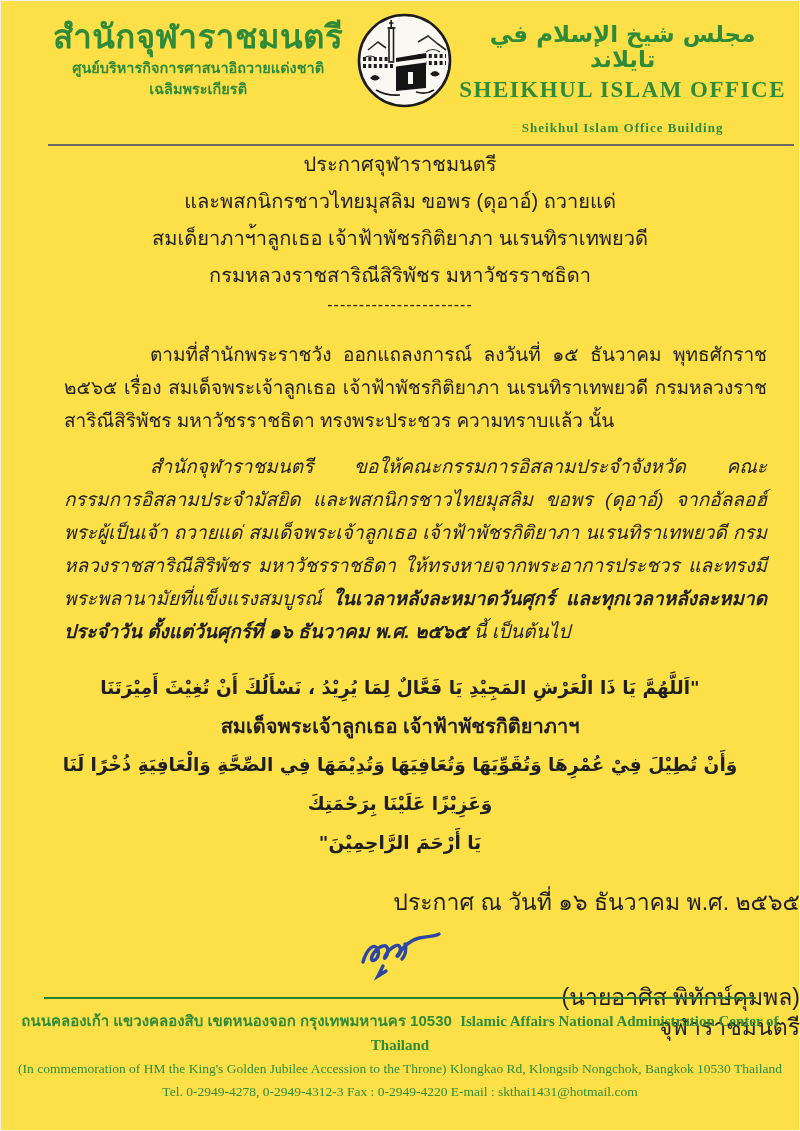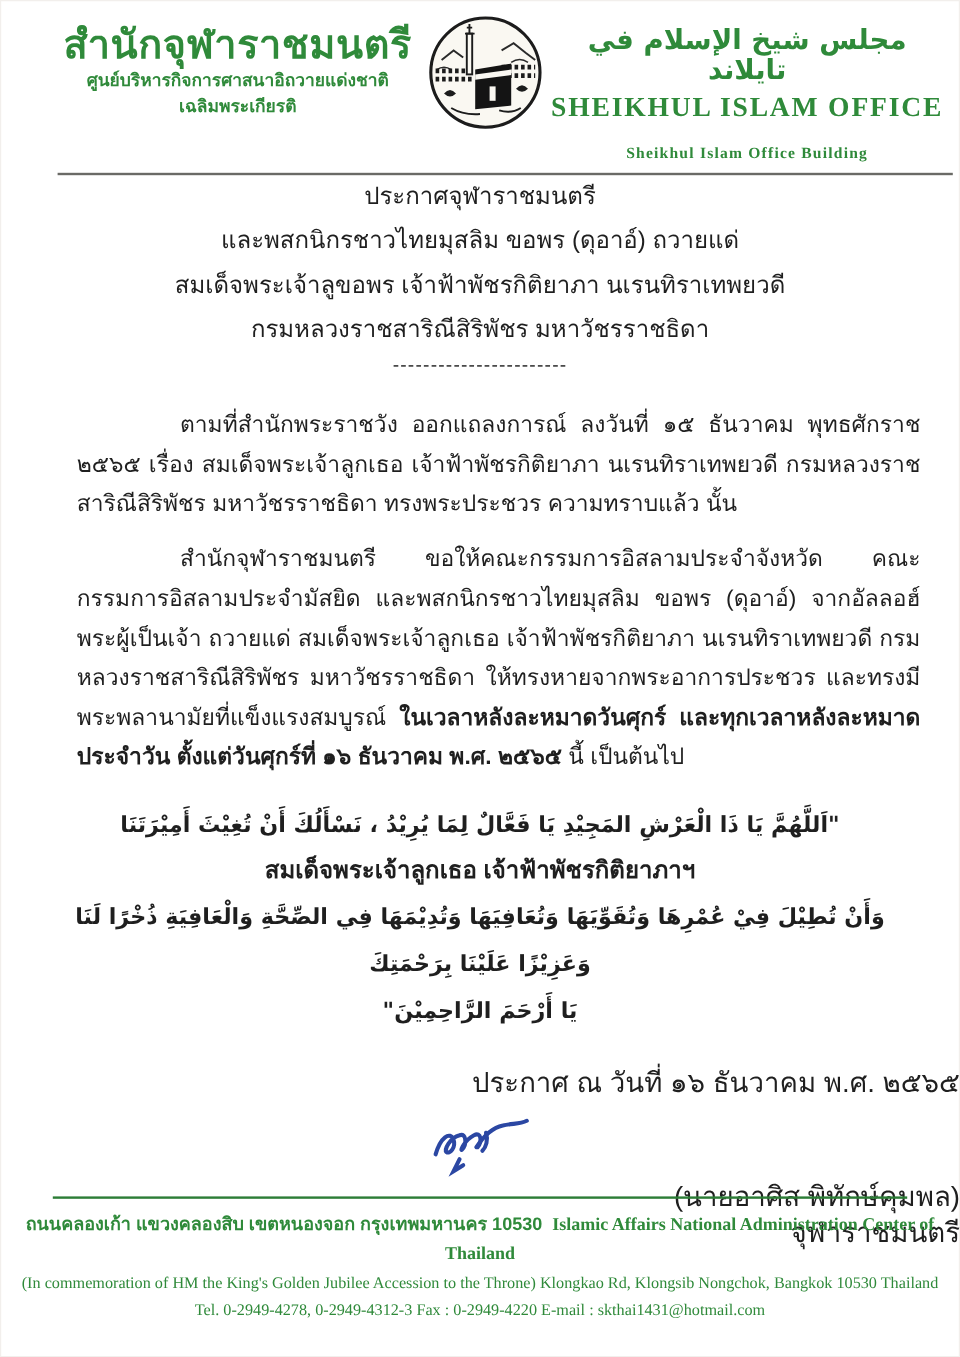--- a/index.html
+++ b/index.html
@@ -1,41 +1,41 @@
 <!DOCTYPE html>
 <html lang="th"><head>
 <meta charset="utf-8">
 <style>
   * { margin:0; padding:0; box-sizing:border-box; }
   html,body { background:#e8e8e8; }
   body { font-family:"Liberation Sans","DejaVu Sans",sans-serif; }
   .page {
     position:relative; width:800px; height:1131px; margin:0 auto;
-    background:#ffffff; color:#1f1f1f; overflow:hidden;
+    background:#fde047; color:#1f1f1f; overflow:hidden;
     box-shadow:inset 0 0 0 1px #f2efec;
   }
   
   .header { display:flex; align-items:flex-start; padding:10px 14px 0 50px; }
   .header-left { width:308px; text-align:center; padding-top:8px; }
   .org-name-th { color:var(--green); font-size:33px; font-weight:bold; line-height:1.15; letter-spacing:0.5px; }
   .org-sub-th { color:var(--green); font-size:14.5px; font-weight:bold; line-height:1.25; margin-top:3px; }
   .logo-wrap { width:97px; margin:2px 6px 0 10px; flex:none; }
   .header-right { flex:1; text-align:center; padding-top:12px; }
   .arabic-callig { color:var(--green); font-family:"DejaVu Sans",sans-serif; font-size:23px; font-weight:bold; line-height:1.1; direction:rtl; }
   .org-name-en { color:var(--green); font-family:"Liberation Serif","DejaVu Serif",serif; font-size:23px; font-weight:bold; letter-spacing:1.5px; margin-top:4px; white-space:nowrap; }
   .org-sub-en { color:var(--green); font-family:"Liberation Serif","DejaVu Serif",serif; font-size:13px; font-weight:bold; letter-spacing:1px; margin-top:17px; }
   .header-rule { border:none; border-top:2px solid #6a6a66; margin:8px 6px 0 48px; }
   
   .doc-title { text-align:center; font-weight:normal; font-size:20px; line-height:37px; }
   .separator { text-align:center; font-size:16px; letter-spacing:1px; color:#2a2a2a; margin-top:2px; }
   
   .body-text { padding:0 33px 0 64px; font-size:19px; line-height:33px; text-align:justify; }
   .para { text-indent:86px; }
   .para-1 { margin-top:24px; }
-  .para-2 { margin-top:13px; }
+  .para-2 { margin-top:13px;font-style:italic; }
   .bold { font-weight:bold; }
   
   .prayer { text-align:center; margin-top:20px; padding:0 55px; }
   .prayer-ar { font-family:"DejaVu Sans",sans-serif; direction:rtl; font-weight:bold; font-size:18.5px; line-height:39px; }
   .prayer-th { font-weight:bold; font-size:20px; line-height:38px; }
   
   .closing { text-align:right; margin-top:22px; font-size:23px; }
   .signature-svg { display:block; margin:4px auto 0 auto; }
   .signer-name { line-height:30px; }
   .signer-title { line-height:30px; }
@@ -89,21 +89,21 @@
       <div class="arabic-callig">مجلس شيخ الإسلام في تايلاند</div>
       <div class="org-name-en">SHEIKHUL ISLAM OFFICE</div>
       <div class="org-sub-en">Sheikhul Islam Office Building</div>
     </div>
   </div>
   <hr class="header-rule">
 
   <div class="doc-title">
     <div>ประกาศจุฬาราชมนตรี</div>
     <div>และพสกนิกรชาวไทยมุสลิม ขอพร (ดุอาอ์) ถวายแด่</div>
-    <div>สมเด็จพระเจ้าลูขอพร เจ้าฟ้าพัชรกิติยาภา นเรนทิราเทพยวดี</div>
+    <div>สมเด็ยาภาฯ้าลูกเธอ เจ้าฟ้าพัชรกิติยาภา นเรนทิราเทพยวดี</div>
     <div>กรมหลวงราชสาริณีสิริพัชร มหาวัชรราชธิดา</div>
   </div>
   <div class="separator">-----------------------</div>
 
   <div class="body-text">
     <p class="para para-1">ตามที่สำนักพระราชวัง ออกแถลงการณ์ ลงวันที่ ๑๕ ธันวาคม พุทธศักราช ๒๕๖๕ เรื่อง สมเด็จพระเจ้าลูกเธอ เจ้าฟ้าพัชรกิติยาภา นเรนทิราเทพยวดี กรมหลวงราชสาริณีสิริพัชร มหาวัชรราชธิดา ทรงพระประชวร ความทราบแล้ว นั้น</p>
     <p class="para para-2"><span>สำนักจุฬาราชมนตรี ขอให้คณะกรรมการอิสลามประจำจังหวัด คณะกรรมการอิสลามประจำมัสยิด และพสกนิกรชาวไทยมุสลิม ขอพร (ดุอาอ์) จากอัลลอฮ์ พระผู้เป็นเจ้า ถวายแด่ สมเด็จพระเจ้าลูกเธอ เจ้าฟ้าพัชรกิติยาภา นเรนทิราเทพยวดี กรมหลวงราชสาริณีสิริพัชร มหาวัชรราชธิดา ให้ทรงหายจากพระอาการประชวร และทรงมีพระพลานามัยที่แข็งแรงสมบูรณ์ </span><span class="bold">ในเวลาหลังละหมาดวันศุกร์ และทุกเวลาหลังละหมาดประจำวัน ตั้งแต่วันศุกร์ที่ ๑๖ ธันวาคม พ.ศ. ๒๕๖๕</span><span> นี้ เป็นต้นไป</span></p>
   </div>
 
   <div class="prayer">

